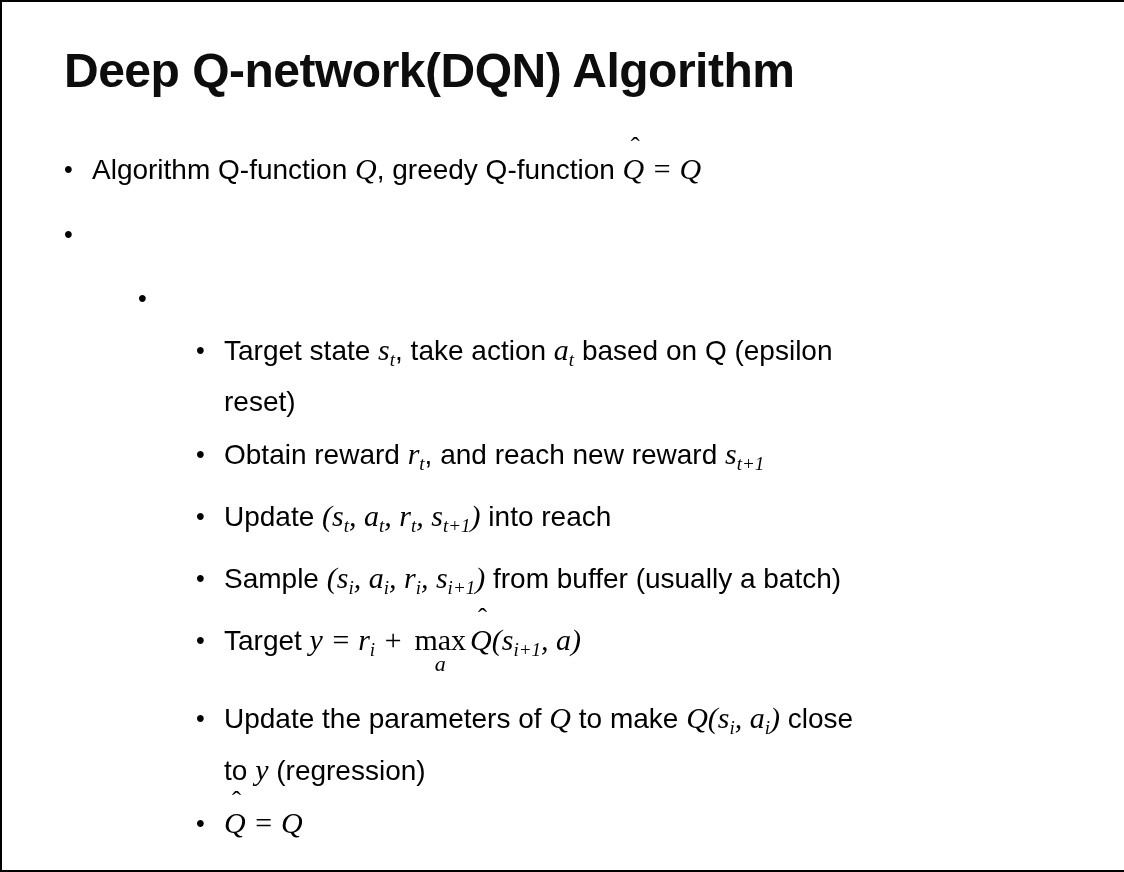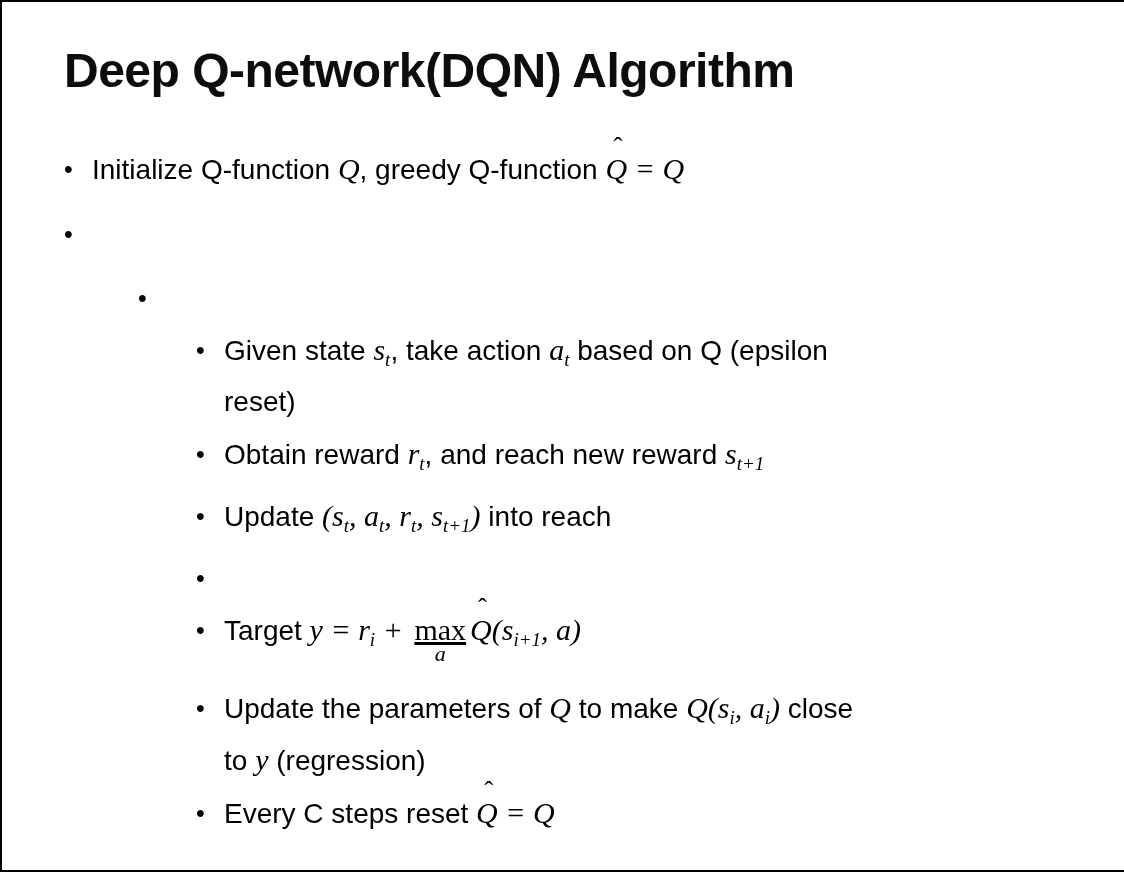--- a/index.html
+++ b/index.html
@@ -65,69 +65,69 @@
     font-style: normal;
     font-size: 27px;
     line-height: 1;
   }
   .underop {
     position: relative;
     display: inline-block;
     font-family: "Liberation Serif", "DejaVu Serif", serif;
     font-size: 30px;
     margin: 0 4px;
-    text-decoration: underline;
   }
   .opname { font-style: normal; }
   .opunder {
     position: absolute;
     left: 50%;
     top: 34px;
     transform: translateX(-50%);
     font-size: 22px;
     line-height: 1;
   }
 </style>
 </head>
 <body>
 
 <div class="slide">
   <h1 class="title">Deep Q-network(DQN) Algorithm</h1>
   <div class="content">
       <div class="item lvl1">
         <span class="bullet">•</span>
-        <span class="txt"><span class="seg-p">Initialize Q-function </span><span class="seg-m">Q</span><span class="seg-p">, greedy Q-function </span><span class="hatwrap"><span class="hatmark">ˆ</span><span class="hatbase">Q</span></span><span class="seg-m"> = Q</span></span>
+        <span class="txt"><span class="seg-p">Algorithm Q-function </span><span class="seg-m">Q</span><span class="seg-p">, greedy Q-function </span><span class="hatwrap"><span class="hatmark">ˆ</span><span class="hatbase">Q</span></span><span class="seg-m"> = Q</span></span>
       </div>
       <div class="item lvl1">
         <span class="bullet">•</span>
       </div>
       <div class="item lvl2">
         <span class="bullet">•</span>
       </div>
       <div class="item lvl3">
         <span class="bullet">•</span>
-        <span class="txt"><span class="seg-p">Given state </span><span class="seg-m">s</span><span class="seg-sub">t</span><span class="seg-p">, take action </span><span class="seg-m">a</span><span class="seg-sub">t</span><span class="seg-p"> based on Q (epsilon</span><br><span class="seg-p">reset)</span></span>
+        <span class="txt"><span class="seg-p">Target state </span><span class="seg-m">s</span><span class="seg-sub">t</span><span class="seg-p">, take action </span><span class="seg-m">a</span><span class="seg-sub">t</span><span class="seg-p"> based on Q (epsilon</span><br><span class="seg-p">reset)</span></span>
       </div>
       <div class="item lvl3">
         <span class="bullet">•</span>
         <span class="txt"><span class="seg-p">Obtain reward </span><span class="seg-m">r</span><span class="seg-sub">t</span><span class="seg-p">, and reach new reward </span><span class="seg-m">s</span><span class="seg-sub">t+1</span></span>
       </div>
       <div class="item lvl3">
         <span class="bullet">•</span>
         <span class="txt"><span class="seg-p">Update </span><span class="seg-m">(s</span><span class="seg-sub">t</span><span class="seg-m">, a</span><span class="seg-sub">t</span><span class="seg-m">, r</span><span class="seg-sub">t</span><span class="seg-m">, s</span><span class="seg-sub">t+1</span><span class="seg-m">)</span><span class="seg-p"> into reach</span></span>
       </div>
       <div class="item lvl3">
         <span class="bullet">•</span>
+        <span class="txt"><span class="seg-p">Sample </span><span class="seg-m">(s</span><span class="seg-sub">i</span><span class="seg-m">, a</span><span class="seg-sub">i</span><span class="seg-m">, r</span><span class="seg-sub">i</span><span class="seg-m">, s</span><span class="seg-sub">i+1</span><span class="seg-m">)</span><span class="seg-p"> from buffer (usually a batch)</span></span>
       </div>
       <div class="item lvl3 has-underop">
         <span class="bullet">•</span>
         <span class="txt"><span class="seg-p">Target </span><span class="seg-m">y = r</span><span class="seg-sub">i</span><span class="seg-m"> + </span><span class="underop"><span class="opname">max</span><span class="opunder">a</span></span><span class="hatwrap"><span class="hatmark">ˆ</span><span class="hatbase">Q</span></span><span class="seg-m">(s</span><span class="seg-sub">i+1</span><span class="seg-m">, a)</span></span>
       </div>
       <div class="item lvl3">
         <span class="bullet">•</span>
         <span class="txt"><span class="seg-p">Update the parameters of </span><span class="seg-m">Q</span><span class="seg-p"> to make </span><span class="seg-m">Q(s</span><span class="seg-sub">i</span><span class="seg-m">, a</span><span class="seg-sub">i</span><span class="seg-m">)</span><span class="seg-p"> close</span><br><span class="seg-p">to </span><span class="seg-m">y</span><span class="seg-p"> (regression)</span></span>
       </div>
       <div class="item lvl3">
         <span class="bullet">•</span>
-        <span class="txt"><span class="seg-p">Every C steps reset </span><span class="hatwrap"><span class="hatmark">ˆ</span><span class="hatbase">Q</span></span><span class="seg-m"> = Q</span></span>
+        <span class="txt"><span class="hatwrap"><span class="hatmark">ˆ</span><span class="hatbase">Q</span></span><span class="seg-m"> = Q</span></span>
       </div>
     </div>
 </div>
 
 </body></html>

